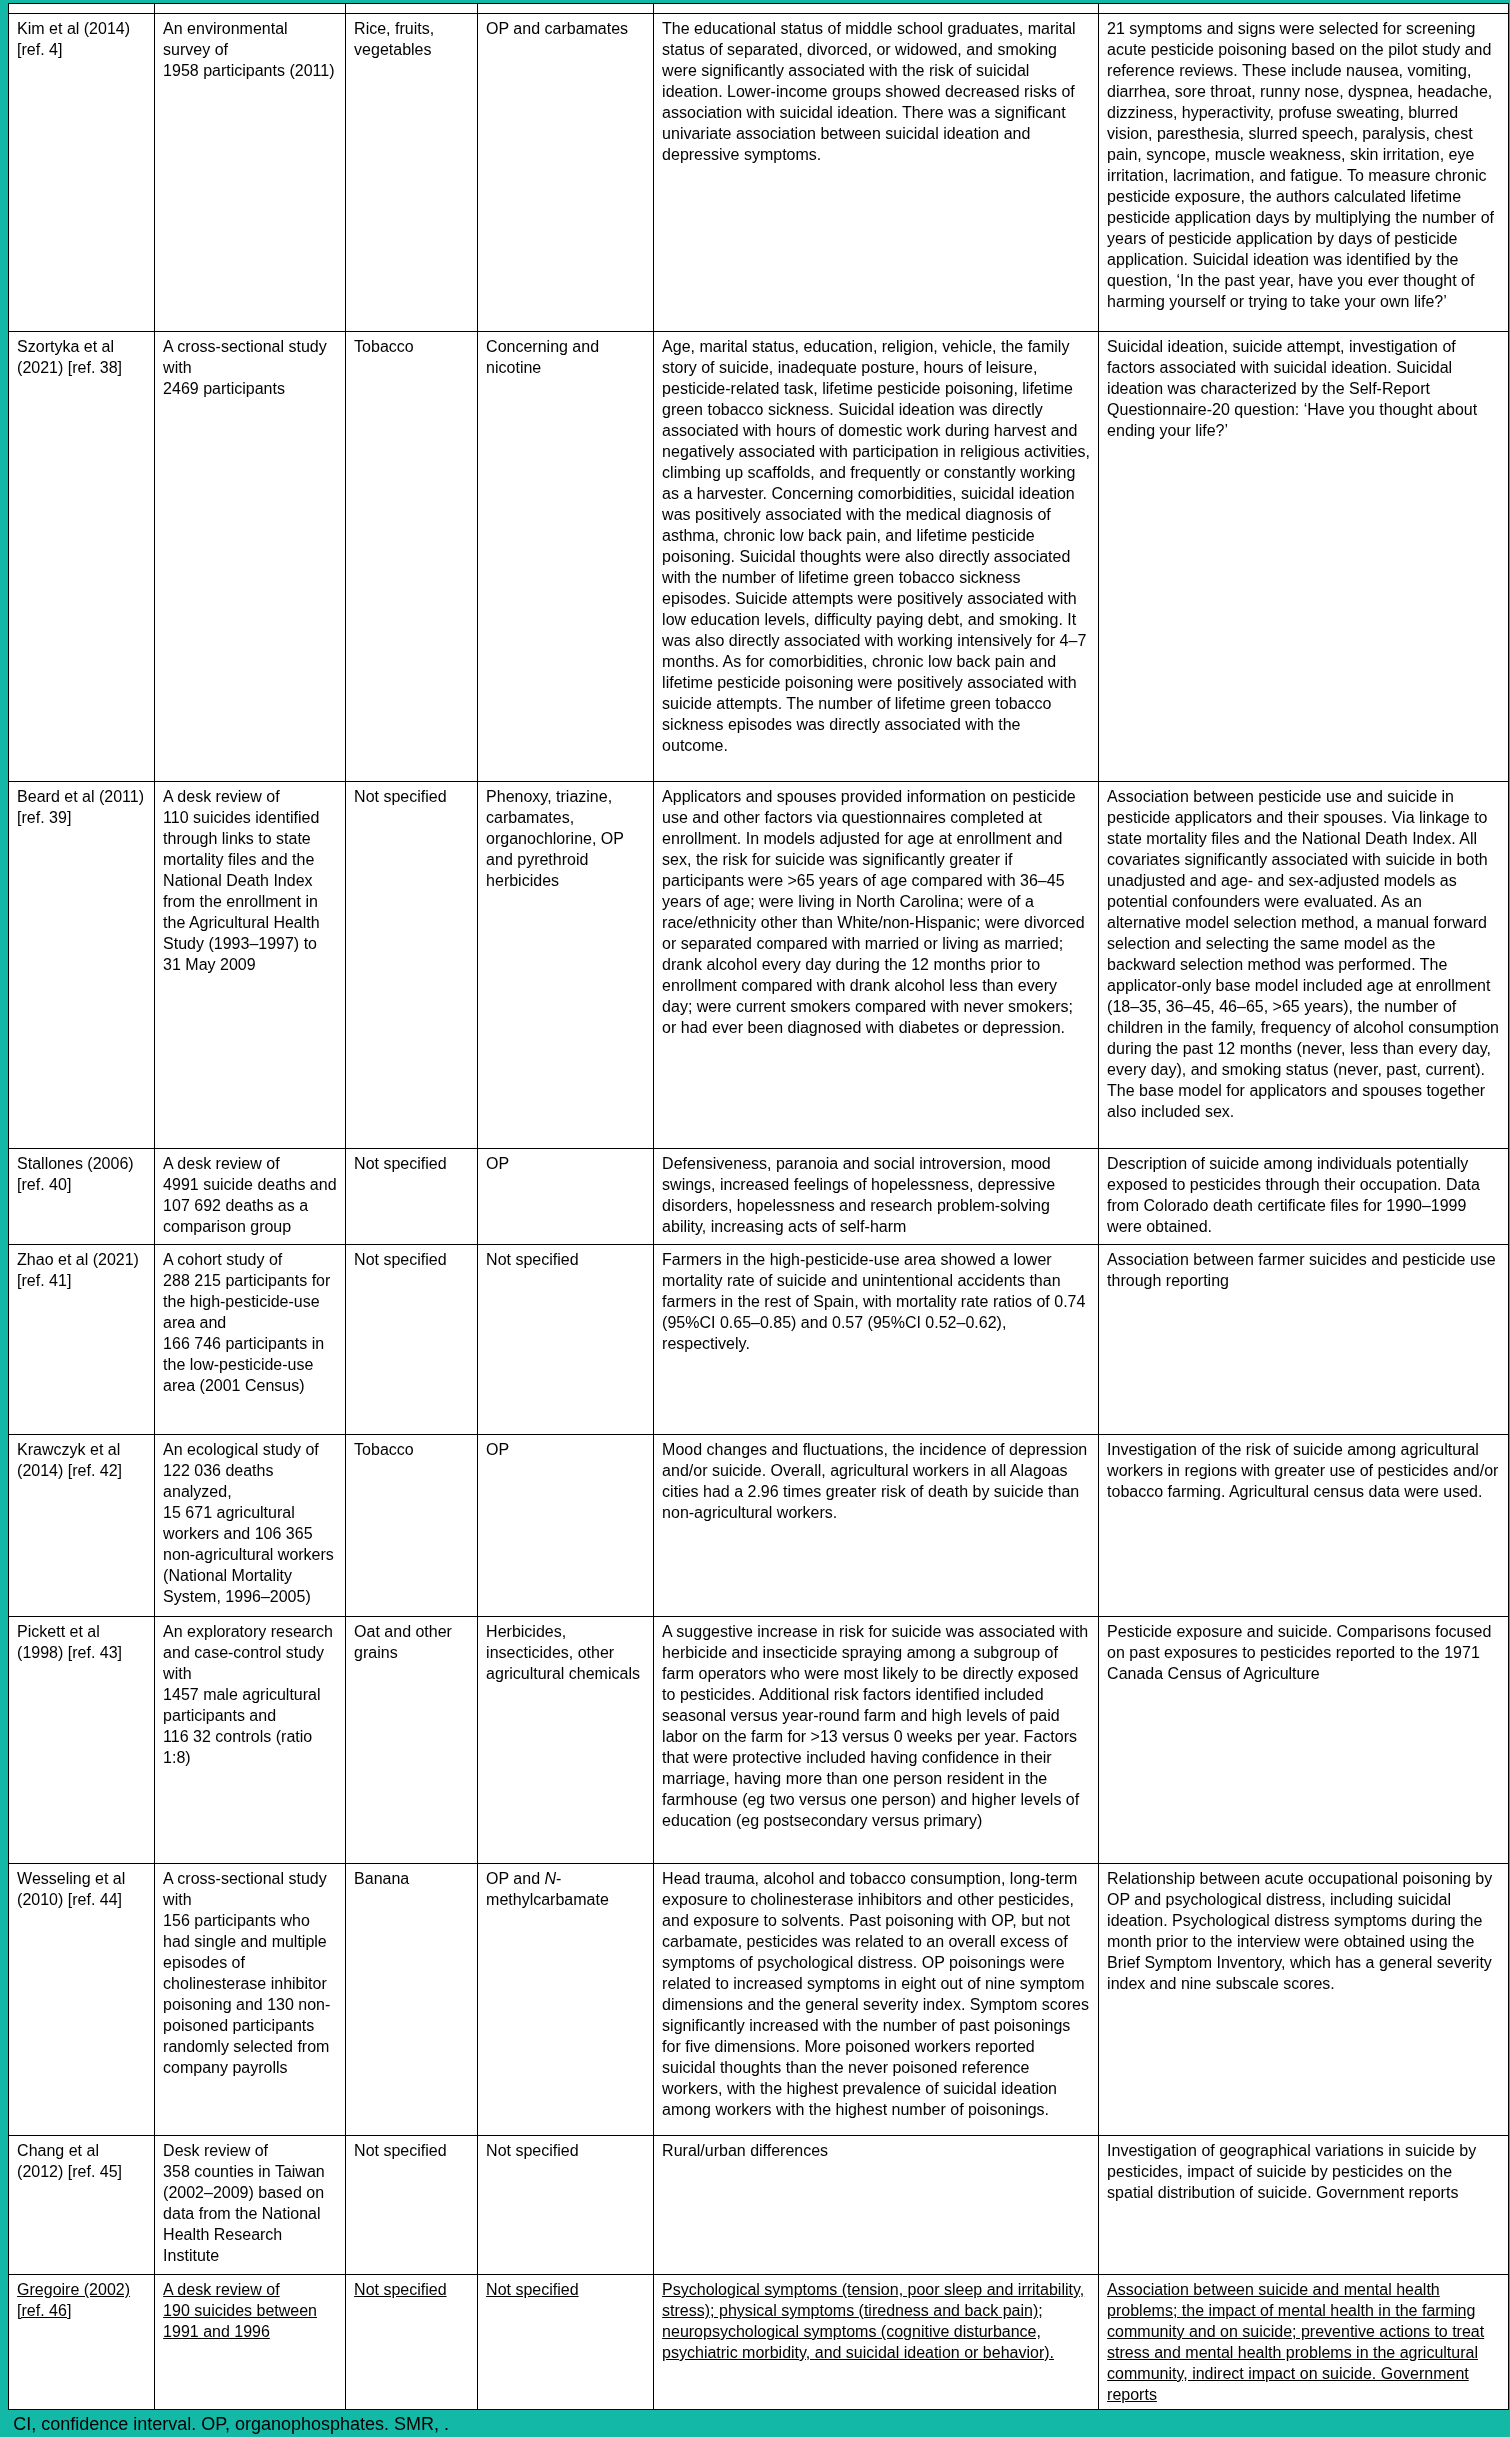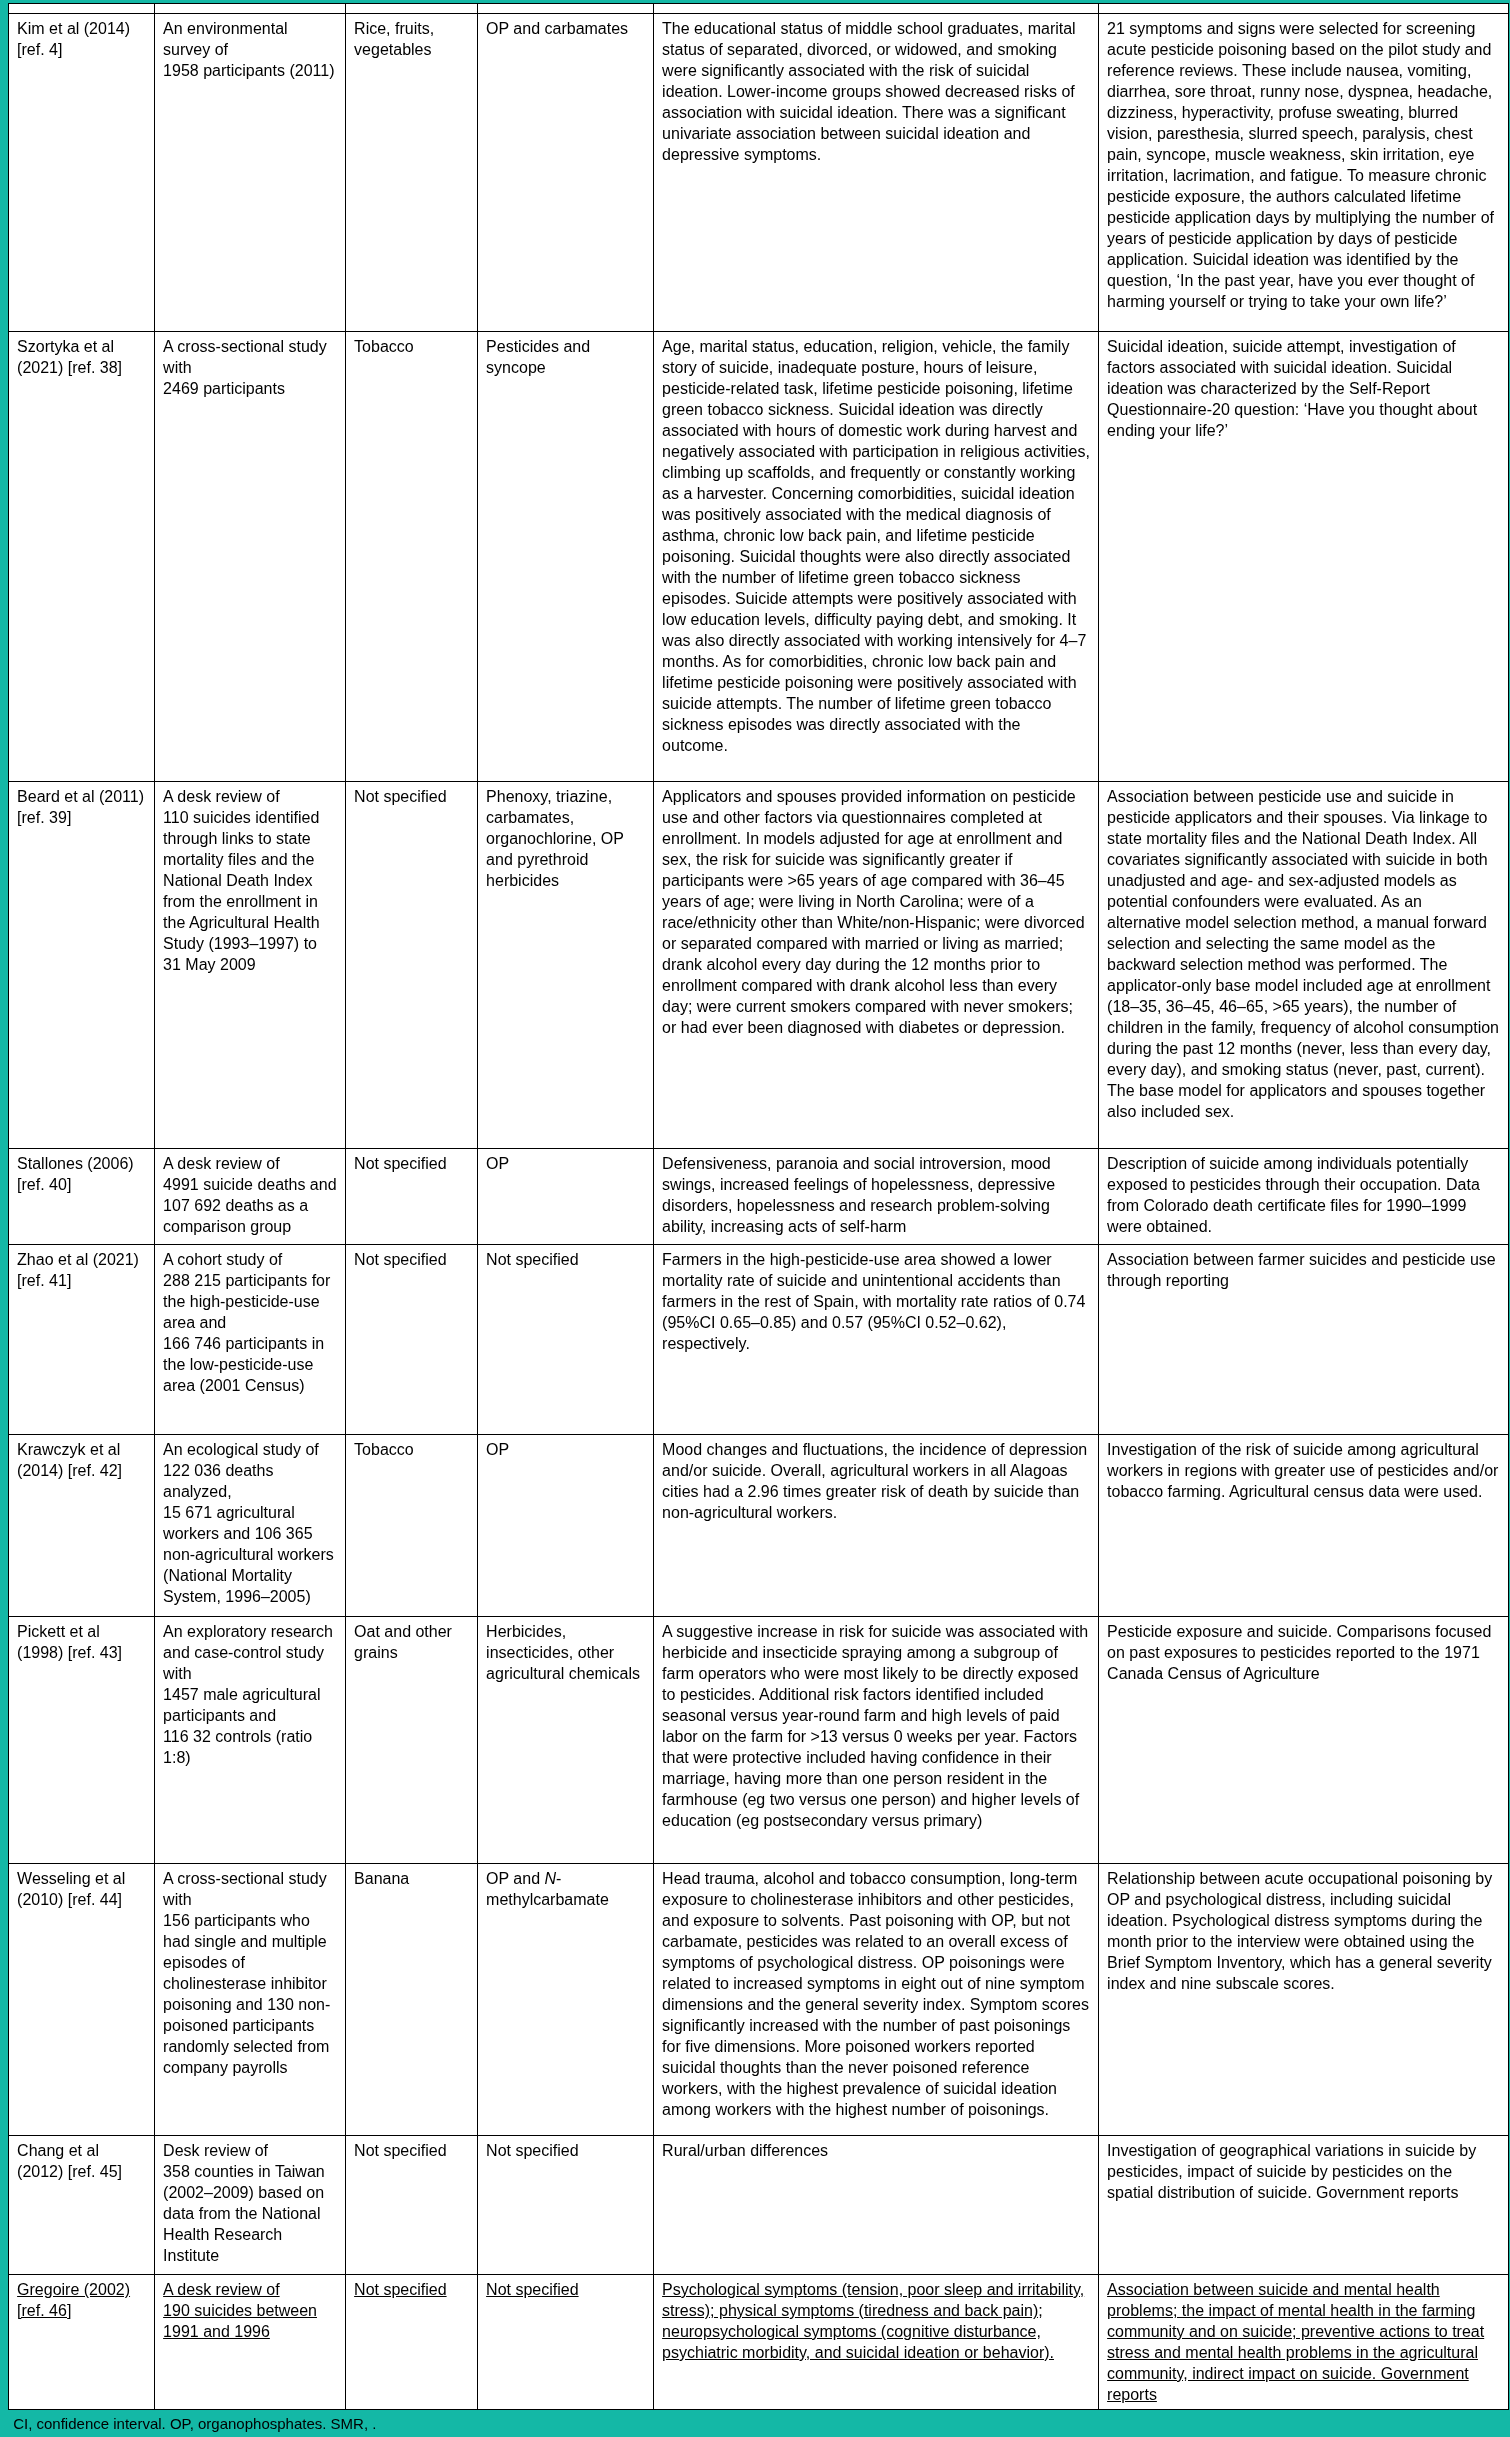--- a/index.html
+++ b/index.html
@@ -56,21 +56,21 @@
   tr.r2 { height: 367px; }
   tr.r3 { height: 96px; }
   tr.r4 { height: 190px; }
   tr.r5 { height: 182px; }
   tr.r6 { height: 247px; }
   tr.r7 { height: 272px; }
   tr.r8 { height: 139px; }
   tr.r9 { height: 127px; text-decoration: underline; }
   .footnote {
     margin: 5.7px 0 0 13.2px;
-    font-size: 15px;
+    font-size: 18px;
     line-height: 18px;
     color: #000000;
   }
 </style>
 </head>
 <body>
 
 <div class="page">
   <table class="review-table">
     <colgroup>
@@ -99,21 +99,21 @@
         <td>OP and carbamates</td>
         <td>The educational status of middle school graduates, marital status of separated, divorced, or widowed, and smoking were significantly associated with the risk of suicidal ideation. Lower-income groups showed decreased risks of association with suicidal ideation. There was a significant univariate association between suicidal ideation and depressive symptoms.</td>
         <td>21 symptoms and signs were selected for screening acute pesticide poisoning based on the pilot study and reference reviews. These include nausea, vomiting, diarrhea, sore throat, runny nose, dyspnea, headache, dizziness, hyperactivity, profuse sweating, blurred vision, paresthesia, slurred speech, paralysis, chest pain, syncope, muscle weakness, skin irritation, eye irritation, lacrimation, and fatigue. To measure chronic pesticide exposure, the authors calculated lifetime pesticide application days by multiplying the number of years of pesticide application by days of pesticide application. Suicidal ideation was identified by the question, ‘In the past year, have you ever thought of harming yourself or trying to take your own life?’</td>
       </tr>
 
       <tr class="r1">
         <td>Szortyka et al (2021) [ref. 38]</td>
         <td>A cross-sectional study with
 2469 participants</td>
         <td>Tobacco</td>
-        <td>Pesticides and syncope</td>
+        <td>Concerning and nicotine</td>
         <td>Age, marital status, education, religion, vehicle, the family story of suicide, inadequate posture, hours of leisure, pesticide-related task, lifetime pesticide poisoning, lifetime green tobacco sickness. Suicidal ideation was directly associated with hours of domestic work during harvest and negatively associated with participation in religious activities, climbing up scaffolds, and frequently or constantly working as a harvester. Concerning comorbidities, suicidal ideation was positively associated with the medical diagnosis of asthma, chronic low back pain, and lifetime pesticide poisoning. Suicidal thoughts were also directly associated with the number of lifetime green tobacco sickness episodes. Suicide attempts were positively associated with low education levels, difficulty paying debt, and smoking. It was also directly associated with working intensively for 4–7 months. As for comorbidities, chronic low back pain and lifetime pesticide poisoning were positively associated with suicide attempts. The number of lifetime green tobacco sickness episodes was directly associated with the outcome.</td>
         <td>Suicidal ideation, suicide attempt, investigation of factors associated with suicidal ideation. Suicidal ideation was characterized by the Self-Report Questionnaire-20 question: ‘Have you thought about ending your life?’</td>
       </tr>
 
       <tr class="r2">
         <td>Beard et al (2011) [ref. 39]</td>
         <td>A desk review of
 110 suicides identified through links to state mortality files and the National Death Index from the enrollment in the Agricultural Health Study (1993–1997) to 31 May 2009</td>
         <td>Not specified</td>
         <td>Phenoxy, triazine, carbamates, organochlorine, OP and pyrethroid herbicides</td>

